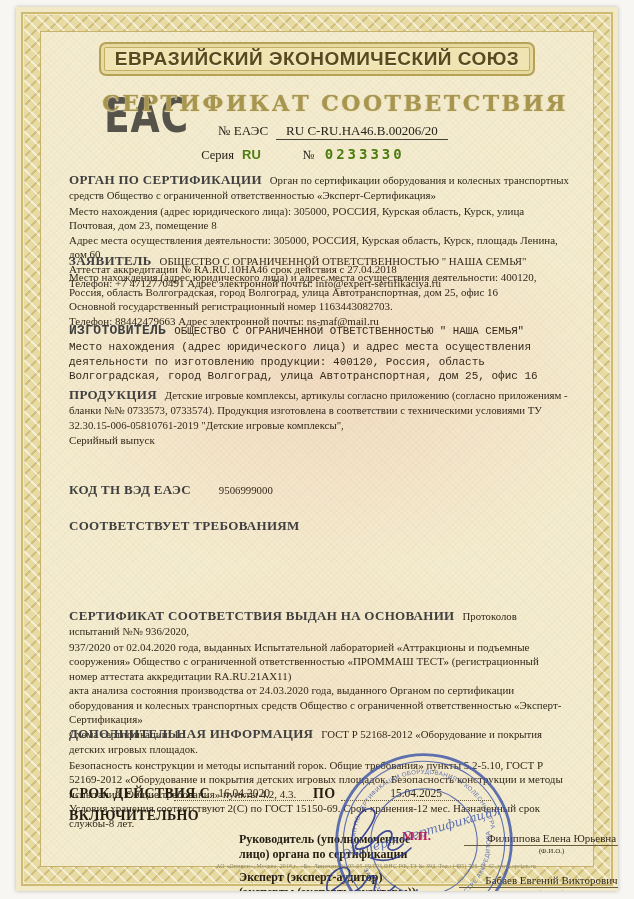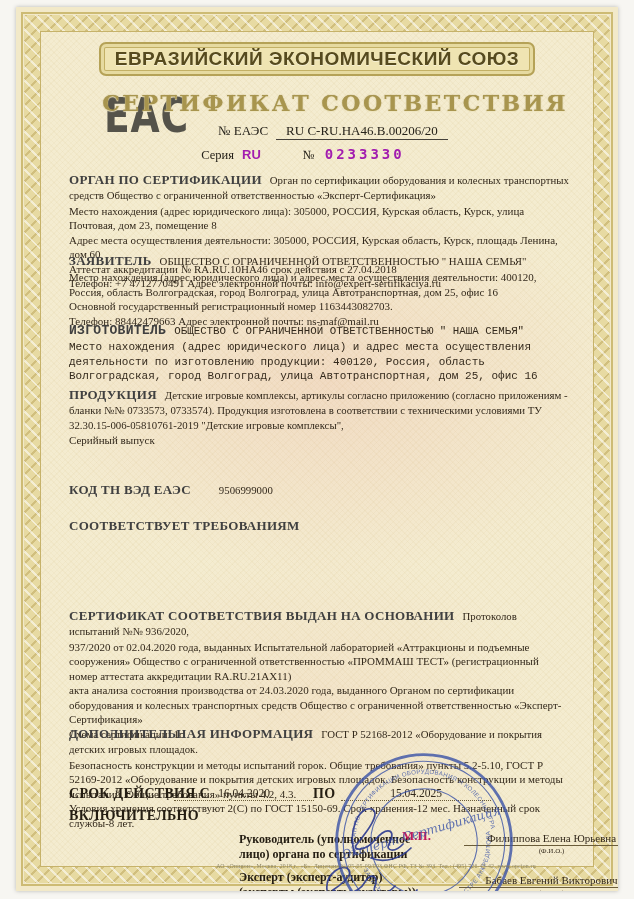--- a/index.html
+++ b/index.html
@@ -36,21 +36,21 @@
        line-height:1;}
   .doc-title{margin-top:14px;text-align:center;transform:translateX(18px);
        font-family:"DejaVu Serif",serif;font-weight:bold;font-size:22px;
        letter-spacing:2.5px;color:#a8954e;
        text-shadow:0 1px 1px #f0e7c2, 0 0 1px #8a7838;white-space:nowrap;}
   .numline{margin-top:7px;text-align:center;transform:translateX(16px);font-size:13px;color:#26221a;}
   .numline .lbl{margin-right:8px;}
   .numline .val{border-bottom:1px solid #44403a;padding:0 10px 1px;}
   .serline{margin-top:7px;text-align:center;transform:translateX(-14px);font-size:12.5px;color:#26221a;}
   .serline .ser-lbl{margin-right:8px;}
-  .red{color:#a21caf;}
+  .red{color:#4d7c0f;}
   .ru{font-family:"Liberation Sans",sans-serif;font-weight:bold;font-size:13px;margin-right:42px;}
   .blank-no{margin-right:10px;}
   .serial{font-family:"DejaVu Sans Mono",monospace;font-weight:bold;font-size:14px;letter-spacing:3px;}
 
   .sec{position:absolute;left:29px;right:24px;font-size:11px;line-height:1.32;color:#33291c;}
   .sec h2{display:inline;font-size:13px;font-weight:bold;color:#404040;letter-spacing:.3px;margin:0;}
   .sec .lead{font-size:10.8px;}
   .sec .blk{white-space:pre-line;margin-top:1px;}
   .gap8{display:inline-block;width:8px;}
   .gap28{display:inline-block;width:28px;}

